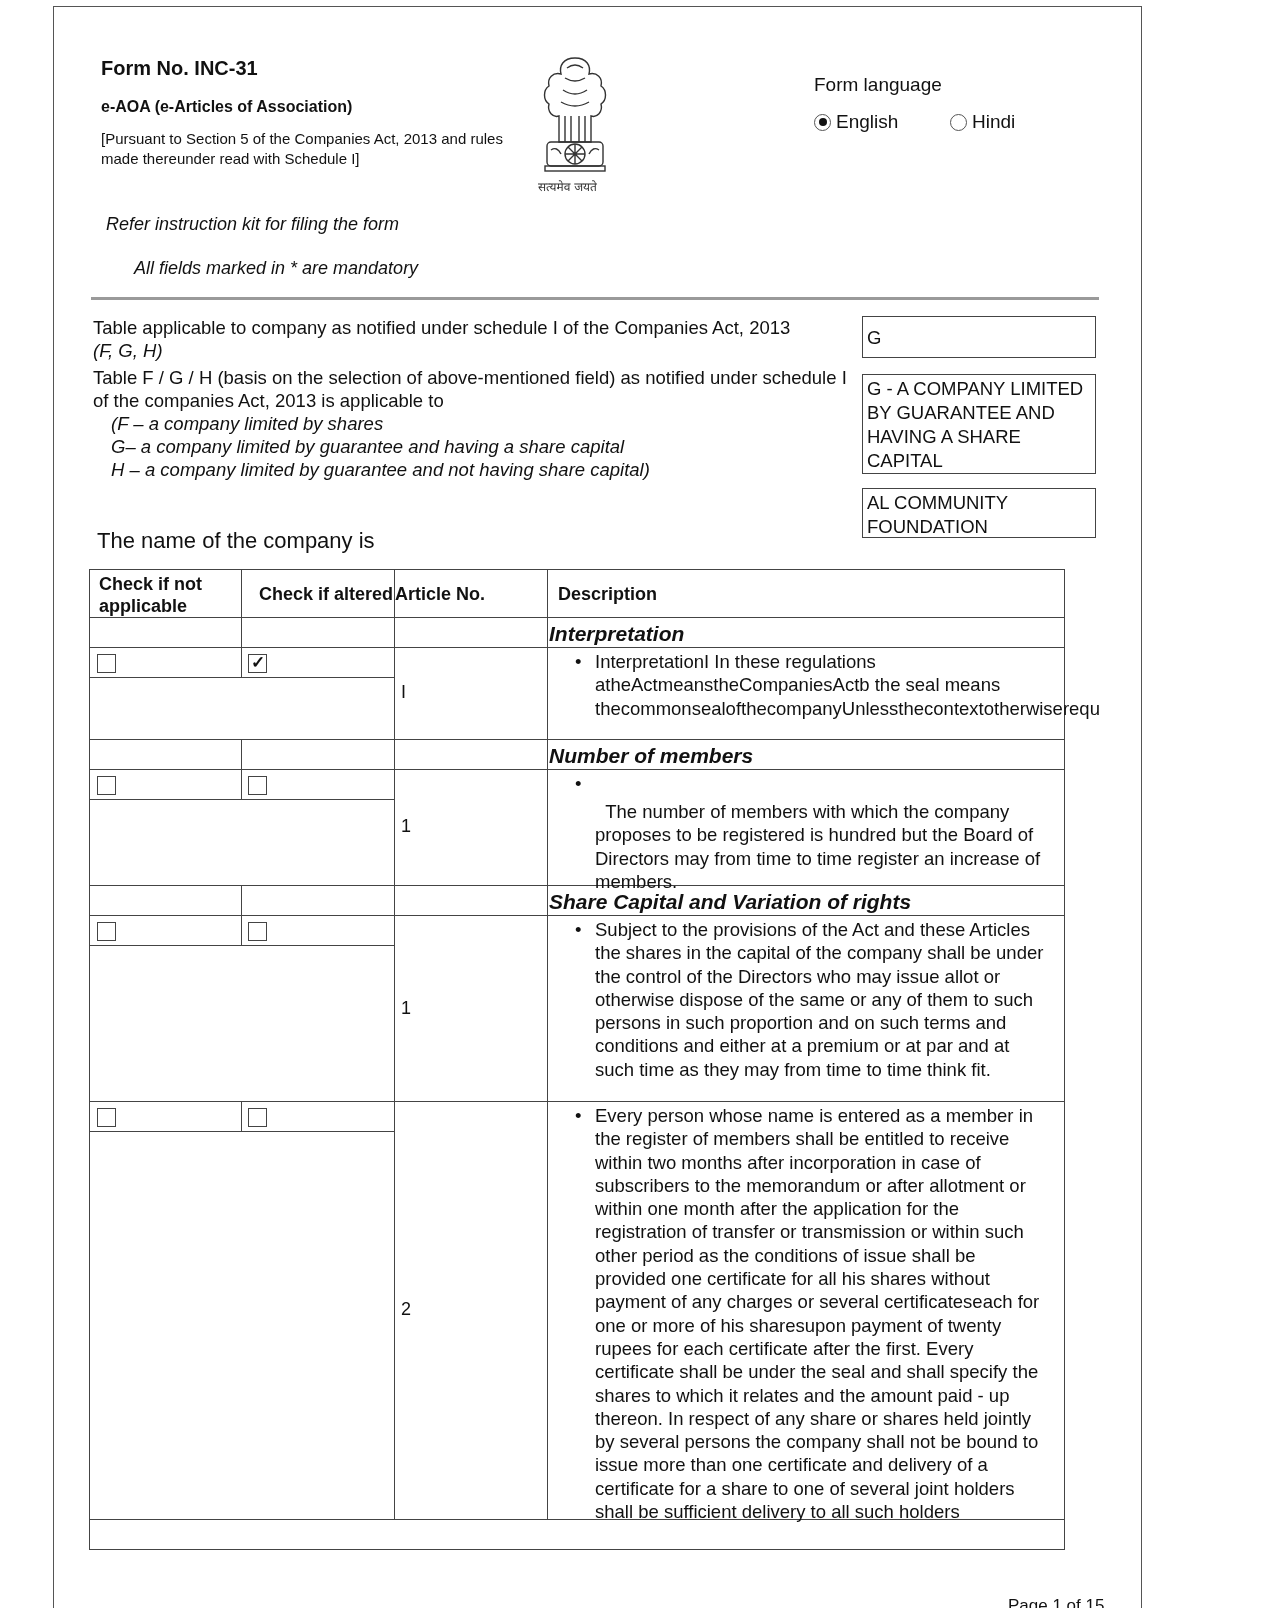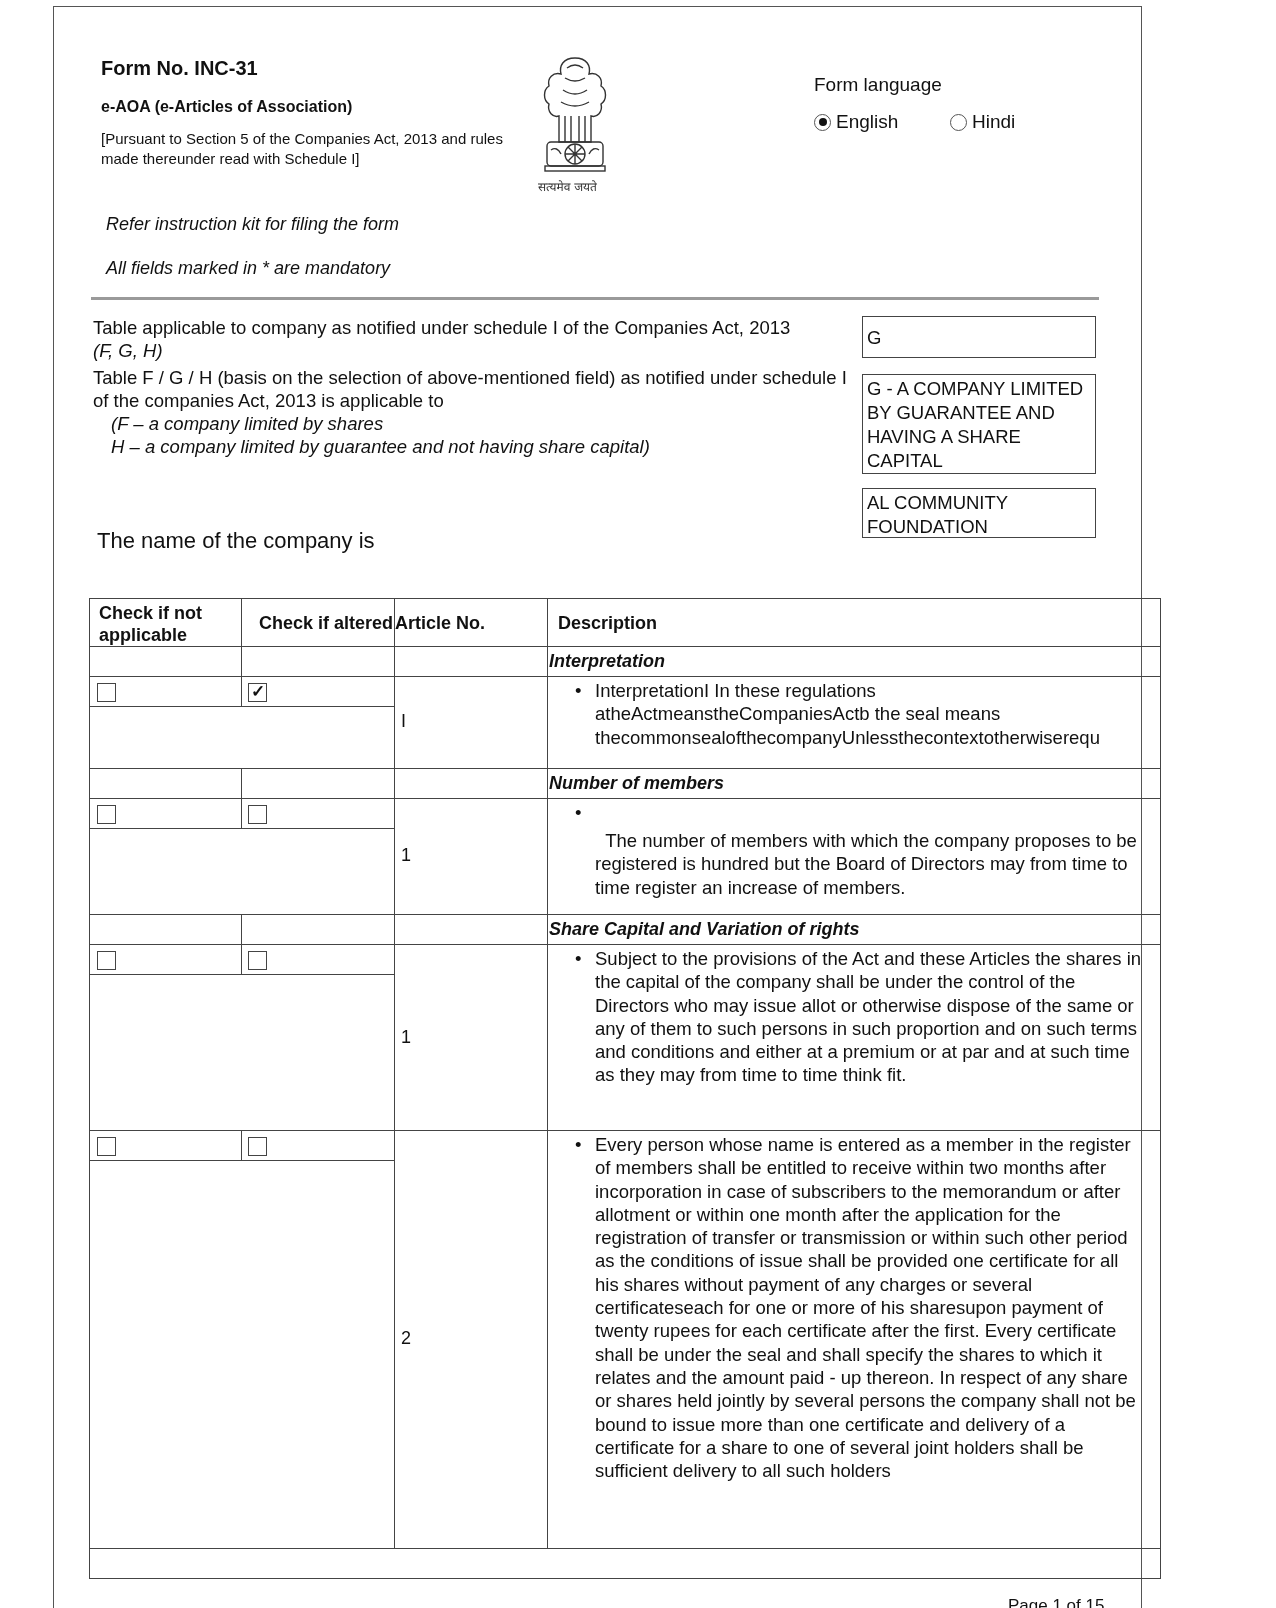--- a/index.html
+++ b/index.html
@@ -9,21 +9,21 @@
   .page-frame {
     position: absolute; left: 53px; top: 6px; width: 1089px; height: 1640px;
     border: 1.5px solid #555; border-bottom: none;
   }
 
   .form-title { position: absolute; left: 101px; top: 57px; font-size: 20px; font-weight: bold; }
   .form-subtitle { position: absolute; left: 101px; top: 98px; font-size: 16px; font-weight: bold; }
   .pursuant { position: absolute; left: 101px; top: 129px; font-size: 15px; line-height: 20px; width: 420px; }
   .instruction { position: absolute; left: 106px; font-size: 18px; font-style: italic; }
   .instruction.i1 { top: 214px; }
-  .instruction.i2 { top: 258px; }
+  .instruction.i2 { top: 258px; margin-left: 28px; }
 
   .emblem { position: absolute; left: 533px; top: 54px; width: 84px; height: 144px; }
   .emblem-motto { position: absolute; left: 538px; top: 178px; font-size: 12px; font-family: "DejaVu Serif", serif; color: #333; }
 
   .lang-label { position: absolute; left: 814px; top: 74px; font-size: 19px; }
   .radio-opt { position: absolute; top: 111px; display: flex; align-items: center; font-size: 19px; cursor: pointer; }
   .radio-opt.en { left: 814px; }
   .radio-opt.hi { left: 950px; }
   .radio-circle { width: 17px; height: 17px; border: 1.2px solid #555; border-radius: 50%; margin-right: 5px; position: relative; }
   .radio-circle.checked::after { content: ""; position: absolute; left: 3.5px; top: 3.5px; width: 8px; height: 8px; border-radius: 50%; background: #111; }
@@ -39,38 +39,38 @@
 
   .field-box {
     position: absolute; left: 862px; width: 234px; border: 1.5px solid #444;
     font-size: 18.5px; line-height: 24px; padding: 2px 4px; text-transform: uppercase;
   }
   .field-box.f1 { top: 316px; height: 42px; padding-top: 9px; }
   .field-box.f2 { top: 374px; height: 100px; }
   .field-box.f3 { top: 488px; height: 50px; }
 
   
-  .articles { position: absolute; left: 89px; top: 598px; width: 1072px; text-decoration: underline; }
+  .articles { position: absolute; left: 89px; top: 569px; width: 976px; text-decoration: underline; }
   .grid-row { position: relative; border-left: 1.5px solid #444; border-right: 1.5px solid #444; border-bottom: 1.5px solid #444; }
   .grid-row.first { border-top: 1.5px solid #444; }
   .col { position: absolute; top: 0; bottom: 0; }
   .c1 { left: 0; width: 151px; }
   .c2 { left: 151px; width: 153px; border-left: 1.2px solid #444; }
   .c3 { left: 304px; width: 153px; border-left: 1.2px solid #444; }
   .c4 { left: 457px; right: 0; border-left: 1.2px solid #444; }
 
   .hdr { font-weight: bold; font-size: 18px; }
   .hdr-row { height: 49px; }
   .hdr-row .c1 { padding: 3px 9px; line-height: 22px; }
   .hdr-row .c2 { padding: 14px 17px; white-space: nowrap; }
   .hdr-row .c3 { padding: 14px 0; }
   .hdr-row .c4 { padding: 14px 10px; }
 
   .sec-row { height: 30px; }
-  .sec-row .c4 { font-weight: bold; font-style: italic; font-size: 18px; padding: 4px 0 0 1px; }
+  .sec-row .c4 { font-weight: bold; font-style: italic; font-size: 21px; padding: 4px 0 0 1px; }
 
   .chk-wrap { position: absolute; left: 0; width: 304px; height: 30px; border-bottom: 1.2px solid #444; }
   .chk-wrap .sep { position: absolute; left: 151px; top: 0; bottom: 0; border-left: 1.2px solid #444; }
   .chk { position: absolute; top: 6px; width: 19px; height: 19px; border: 1.5px solid #444; background: #fff; cursor: pointer; }
   .chk.a { left: 7px; }
   .chk.b { left: 158px; }
   .chk.checked::after { content: "✓"; position: absolute; left: 2px; top: -3px; font-size: 17px; font-weight: bold; color: #111; }
 
   .art-no { position: absolute; left: 6px; font-size: 18px; }
   .desc { position: absolute; left: 27px; right: 14px; top: 2px; font-size: 18.5px; line-height: 23.3px; }
@@ -118,20 +118,21 @@
 
 <div class="hr-rule"></div>
 
 <div class="info-text t1">
   <span>Table applicable to company as notified under schedule I of the Companies Act, 2013</span>
   <span class="ital">(F, G, H)</span>
 </div>
 <div class="info-text t2">
   <span>Table F / G / H (basis on the selection of above-mentioned field) as notified under schedule I of the companies Act, 2013 is applicable to</span>
   <span class="ital indent">(F – a company limited by shares</span>
+  <span class="ital indent">G– a company limited by guarantee and having a share capital</span>
   <span class="ital indent">H – a company limited by guarantee and not having share capital)</span>
 </div>
 <div class="company-label">The name of the company is</div>
 
 <div class="field-box f1">G</div>
 <div class="field-box f2">G - A COMPANY LIMITED BY GUARANTEE AND HAVING A SHARE CAPITAL</div>
 <div class="field-box f3">AL COMMUNITY FOUNDATION</div>
 
 <div class="articles">
 

